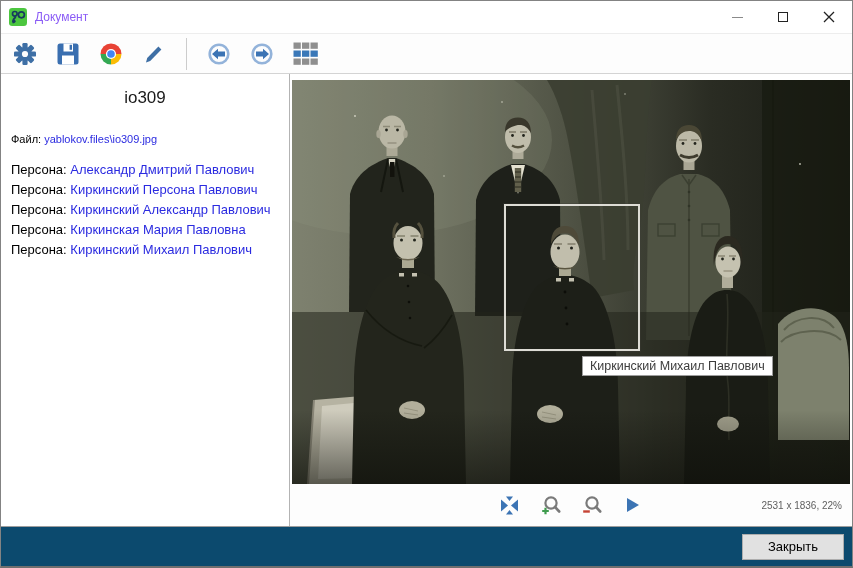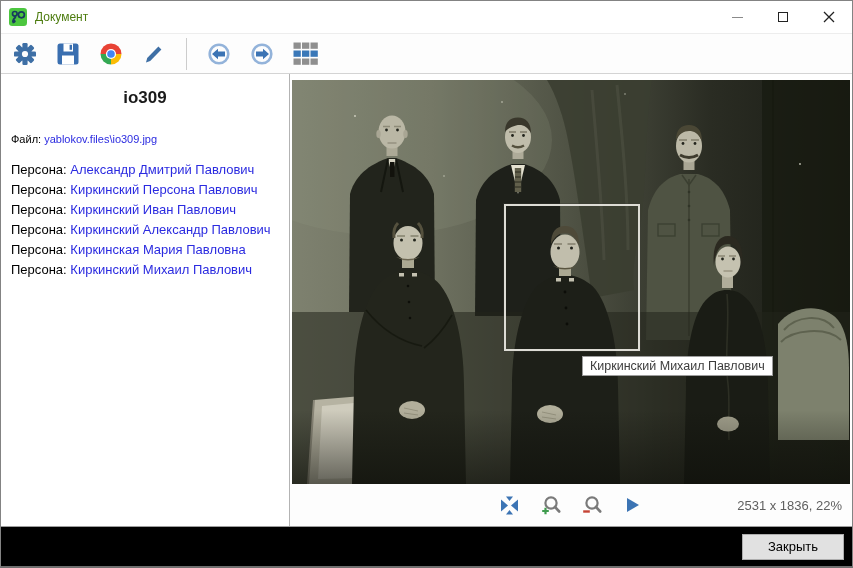--- a/index.html
+++ b/index.html
@@ -6,55 +6,55 @@
   html,body { background:#cfcfcf; }
   body { font-family: "Liberation Sans", sans-serif; }
   .window {
     width: 853px; height: 568px; background:#fff;
     border: 1px solid #838383; border-bottom: 2px solid #6f6f6f;
     display: flex; flex-direction: column; position: relative; overflow: hidden;
   }
   
   .titlebar { height: 32px; display: flex; align-items: center; padding-left: 8px; background:#fff; flex: 0 0 auto; }
   .app-logo { width: 18px; height: 18px; flex: 0 0 auto; }
-  .title-text { font-size: 12px; color:#4d7c0f; margin-left: 8px; }
+  .title-text { font-size: 12px; color:#8b5cf6; margin-left: 8px; }
   .win-controls { margin-left: auto; display: flex; height: 100%; }
   .win-btn { width: 46px; height: 100%; display: flex; align-items: center; justify-content: center; cursor: default; }
   .min-glyph { width: 11px; height: 1px; background: #8a8a8a; display: block; }
   .max-glyph { width: 10px; height: 10px; border: 1px solid #222; display: block; }
   
   .toolbar { height: 41px; border-top: 1px solid #ededed; border-bottom: 1px solid #d4d4d4;
     display: flex; align-items: center; padding-left: 10px; gap: 15px; background:#fdfdfd; flex: 0 0 auto; }
   .tool-btn { width: 28px; height: 28px; display: flex; align-items: center; justify-content: center; }
   .tool-sep { width: 1px; height: 32px; background: #cccccc; margin: 0 3px; }
   
   .main { flex: 1 1 auto; display: flex; min-height: 0; background:#fff; }
   .doc-panel { width: 289px; flex: 0 0 auto; border-right: 1px solid #b3b3b3; background:#fff; padding-top: 14px; overflow: hidden; }
-  .doc-title { text-align: center; font-size: 17px; font-weight: 700; color:#1a1a1a; }
+  .doc-title { text-align: center; font-size: 17px; font-weight: 400; color:#1a1a1a; }
   .file-row { margin: 25px 0 0 10px; font-size: 11px; color:#000; }
   .persons { margin: 15px 0 0 10px; font-size: 13px; line-height: 20px; }
   .person-row { white-space: nowrap; }
   .lbl { color:#000; }
   a.link { color:#2b2be0; text-decoration: none; cursor: pointer; }
   
   .viewer { position: relative; flex: 1 1 auto; background:#fff; }
   .photo-wrap { position: absolute; left: 2px; top: 6px; width: 558px; height: 404px; background:#3a3d32; overflow: hidden; }
   .photo-wrap svg { display: block; }
   .sel-box { position: absolute; left: 212px; top: 124px; width: 136px; height: 147px;
     border: 2px solid #dddcd5; box-shadow: 0 0 0 1px rgba(60,60,55,.35); }
   .sel-tooltip { position: absolute; left: 290px; top: 276px; height: 20px; padding: 2px 7px;
     background:#fff; border: 1px solid #9d9d9d; font-size: 12.5px; color:#3c3c3c;
     white-space: nowrap; display: flex; align-items: center; }
   .viewer-controls { position: absolute; left: 0; right: 0; bottom: 0; height: 42px;
     display: flex; align-items: center; justify-content: center; gap: 17px; background:#fdfdfd; }
   .vc-btn { width: 24px; height: 24px; display: flex; align-items: center; justify-content: center; }
   .status-text { position: absolute; right: 10px; top: 0; height: 42px; display: flex; align-items: center;
-    font-size: 13px; color: #5f5f5f; }
-  
-  .footer { height: 40px; flex: 0 0 auto; background: #000000; border-top: 1px solid #9d9d9d;
+    font-size: 10px; color: #5f5f5f; }
+  
+  .footer { height: 40px; flex: 0 0 auto; background: #0c4a6e; border-top: 1px solid #9d9d9d;
     display: flex; align-items: center; justify-content: flex-end; padding-right: 8px; }
   .close-button { width: 102px; height: 26px; background: #e1e1e1; border: 1px solid #adadad;
     font-size: 13px; color:#000; display: flex; align-items: center; justify-content: center;
     font-family: "Liberation Sans", sans-serif; cursor: pointer; }
 </style>
 </head>
 <body>
 
 <div class="window">
 
@@ -160,24 +160,20 @@
         <a class="link">yablokov.files\io309.jpg</a>
       </div>
       <div class="persons">
         <div class="person-row">
           <span class="lbl">Персона:</span>
           <a class="link">Александр Дмитрий Павлович</a>
         </div>
         <div class="person-row">
           <span class="lbl">Персона:</span>
           <a class="link">Киркинский Персона Павлович</a>
-        </div>
-        <div class="person-row">
-          <span class="lbl">Персона:</span>
-          <a class="link">Киркинский Иван Павлович</a>
         </div>
         <div class="person-row">
           <span class="lbl">Персона:</span>
           <a class="link">Киркинский Александр Павлович</a>
         </div>
         <div class="person-row">
           <span class="lbl">Персона:</span>
           <a class="link">Киркинская Мария Павловна</a>
         </div>
         <div class="person-row">

